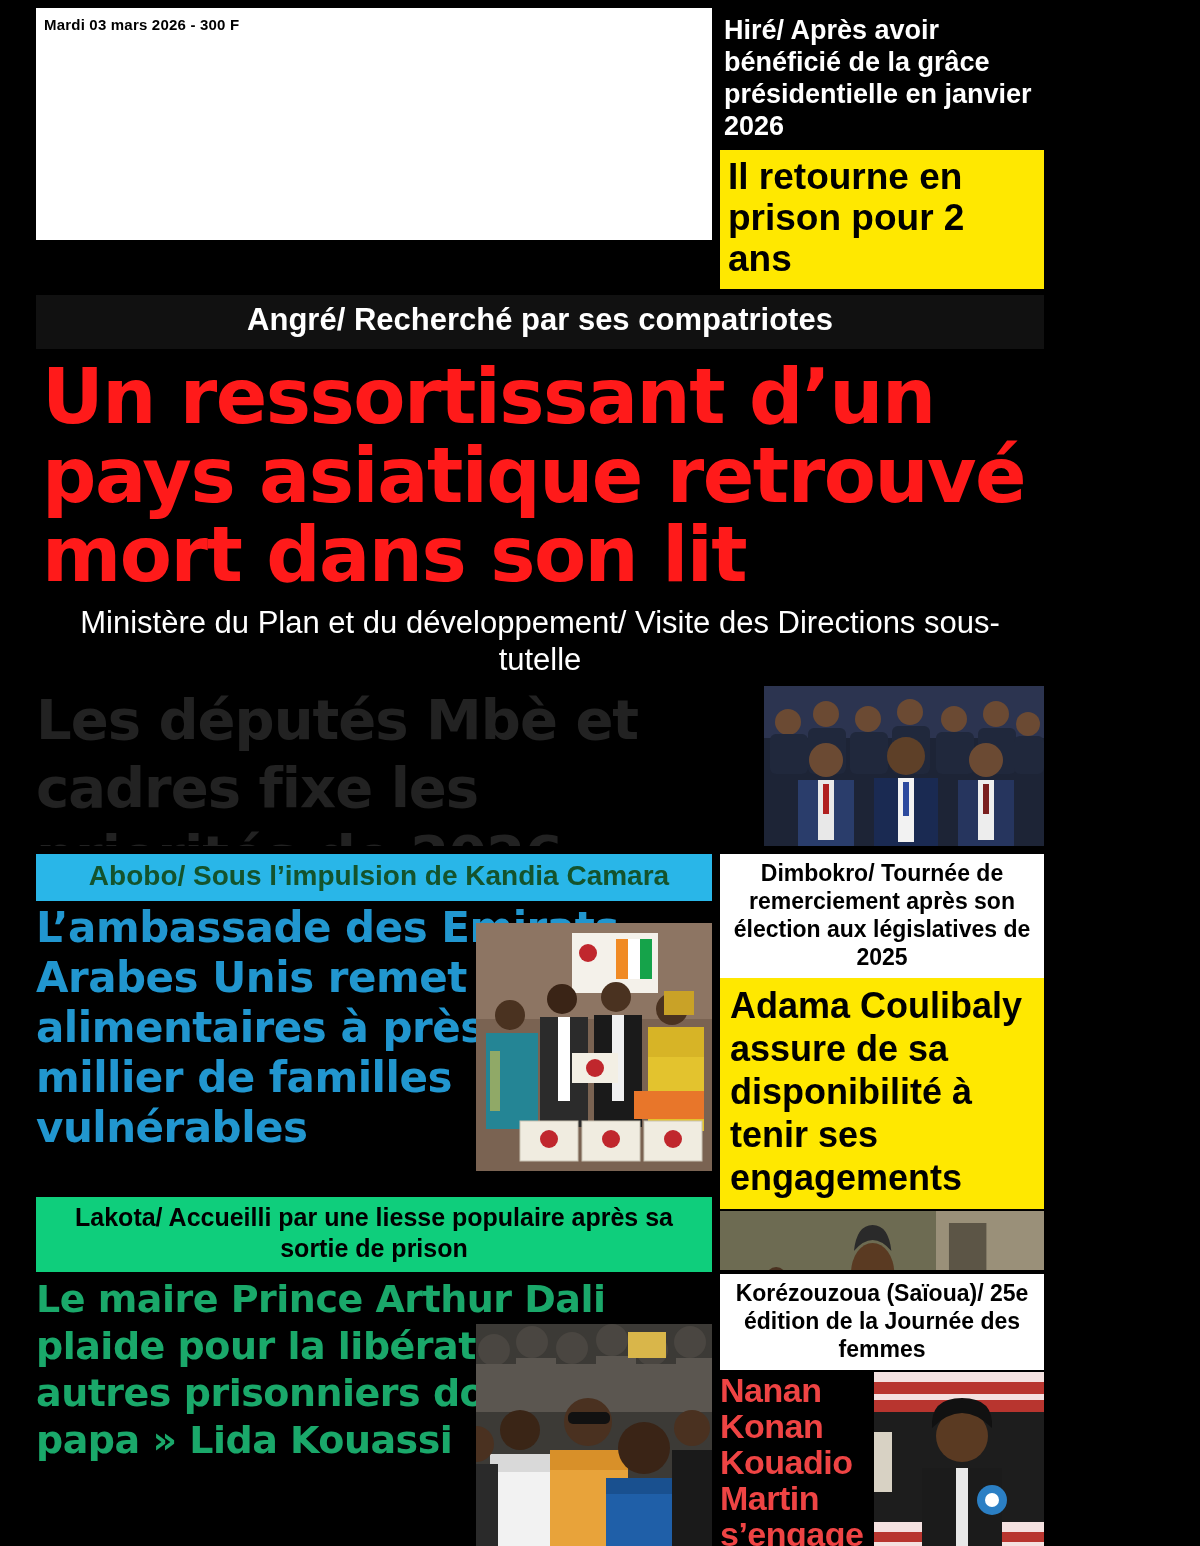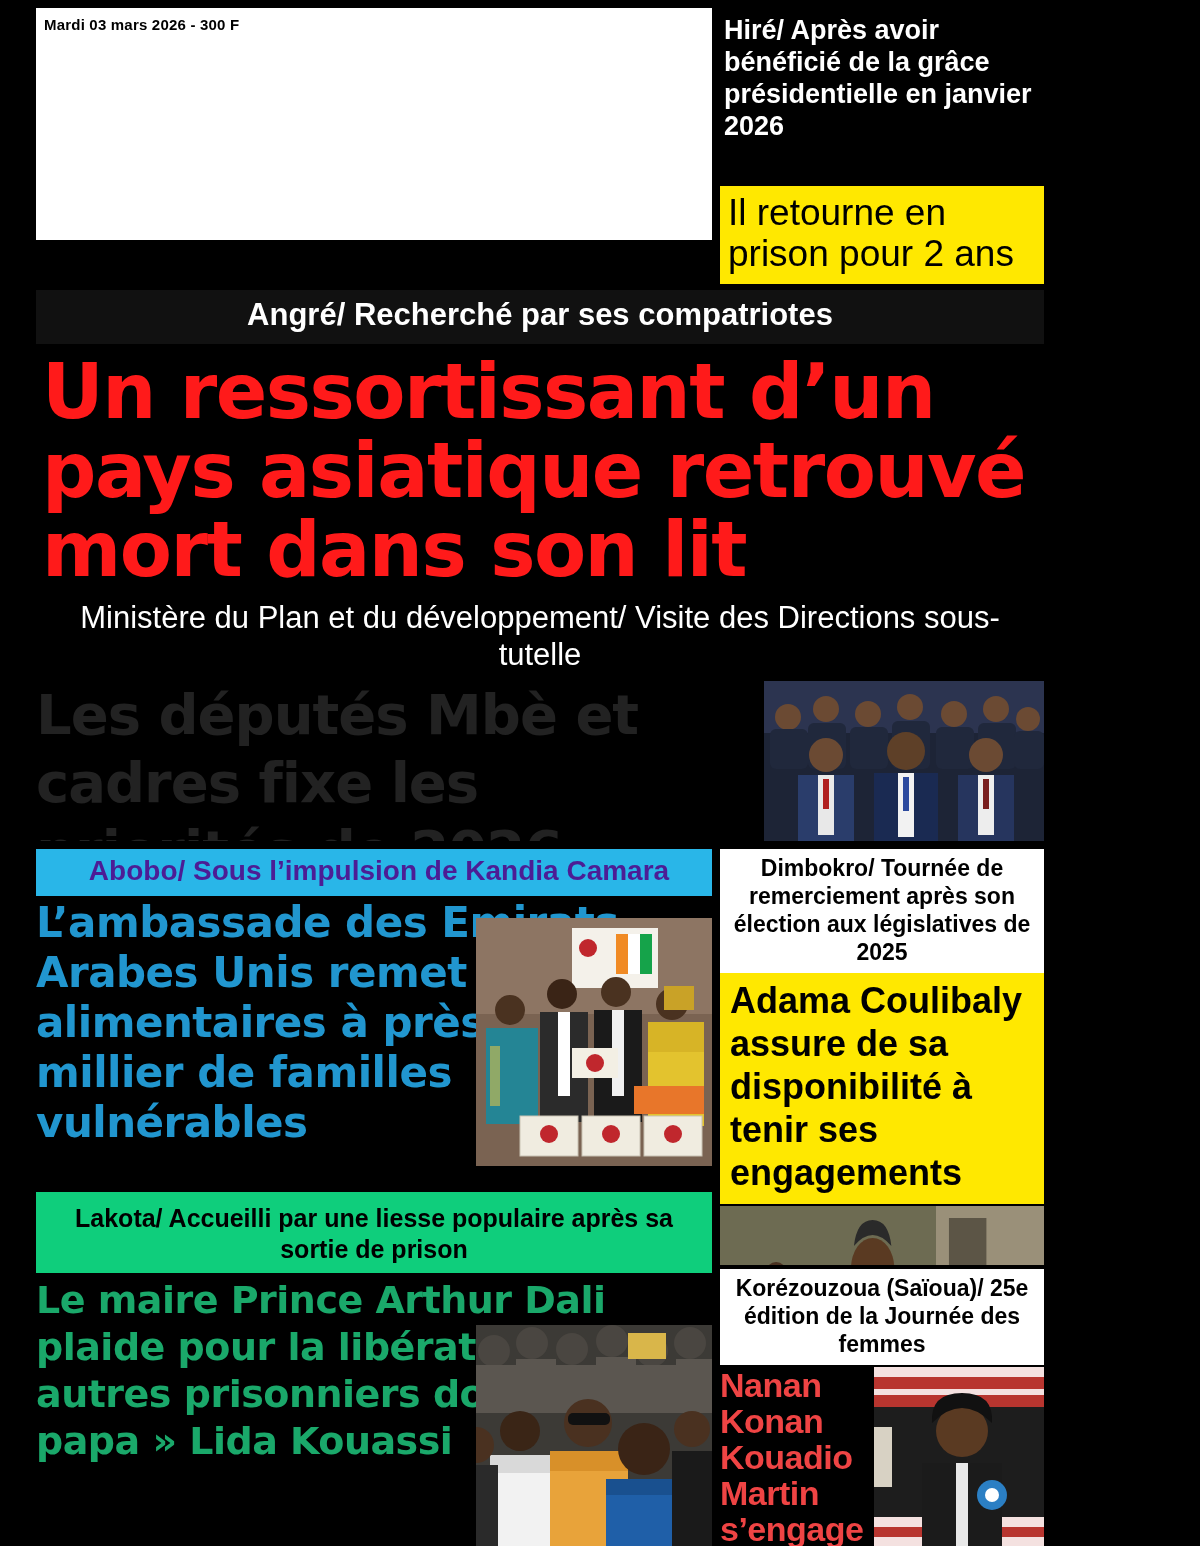--- a/index.html
+++ b/index.html
@@ -78,25 +78,24 @@
     background: #000;
     color: #fff;
     font-weight: bold;
     font-size: 27px;
     line-height: 32px;
     padding: 6px 4px 8px 4px;
   }
   .mr-title {
     background: #ffe800;
     color: #000;
-    font-weight: normal;
+    font-weight: bold;
     font-size: 37px;
     line-height: 41px;
     padding: 6px 12px 10px 8px;
-    margin-top: 36px;
   }
 
   
   .lead-kicker {
     background: #111;
     color: #fff;
     text-align: center;
     font-weight: bold;
     font-size: 31px;
     line-height: 38px;
@@ -151,35 +150,35 @@
     display: flex;
     gap: 8px;
     margin-top: 8px;
     height: 730px;
   }
   .col-left { width: 676px; display: flex; flex-direction: column; }
   .col-right { flex: 1; display: flex; flex-direction: column; }
 
   .kicker-blue {
     background: #29b6e8;
-    color: #4c1d95;
+    color: #14532d;
     font-weight: bold;
     font-size: 28px;
     line-height: 34px;
     text-align: center;
     padding: 5px 6px 8px 16px;
   }
   .kicker-green {
     background: #0fce7c;
     color: #000;
     font-weight: bold;
     font-size: 25px;
     line-height: 31px;
     text-align: center;
-    padding: 11px 6px 8px 6px;
+    padding: 5px 6px 8px 6px;
   }
   .kicker-white {
     background: #fff;
     color: #000;
     font-weight: bold;
     font-size: 23px;
     line-height: 28px;
     text-align: center;
     padding: 5px 6px 7px 6px;
   }

